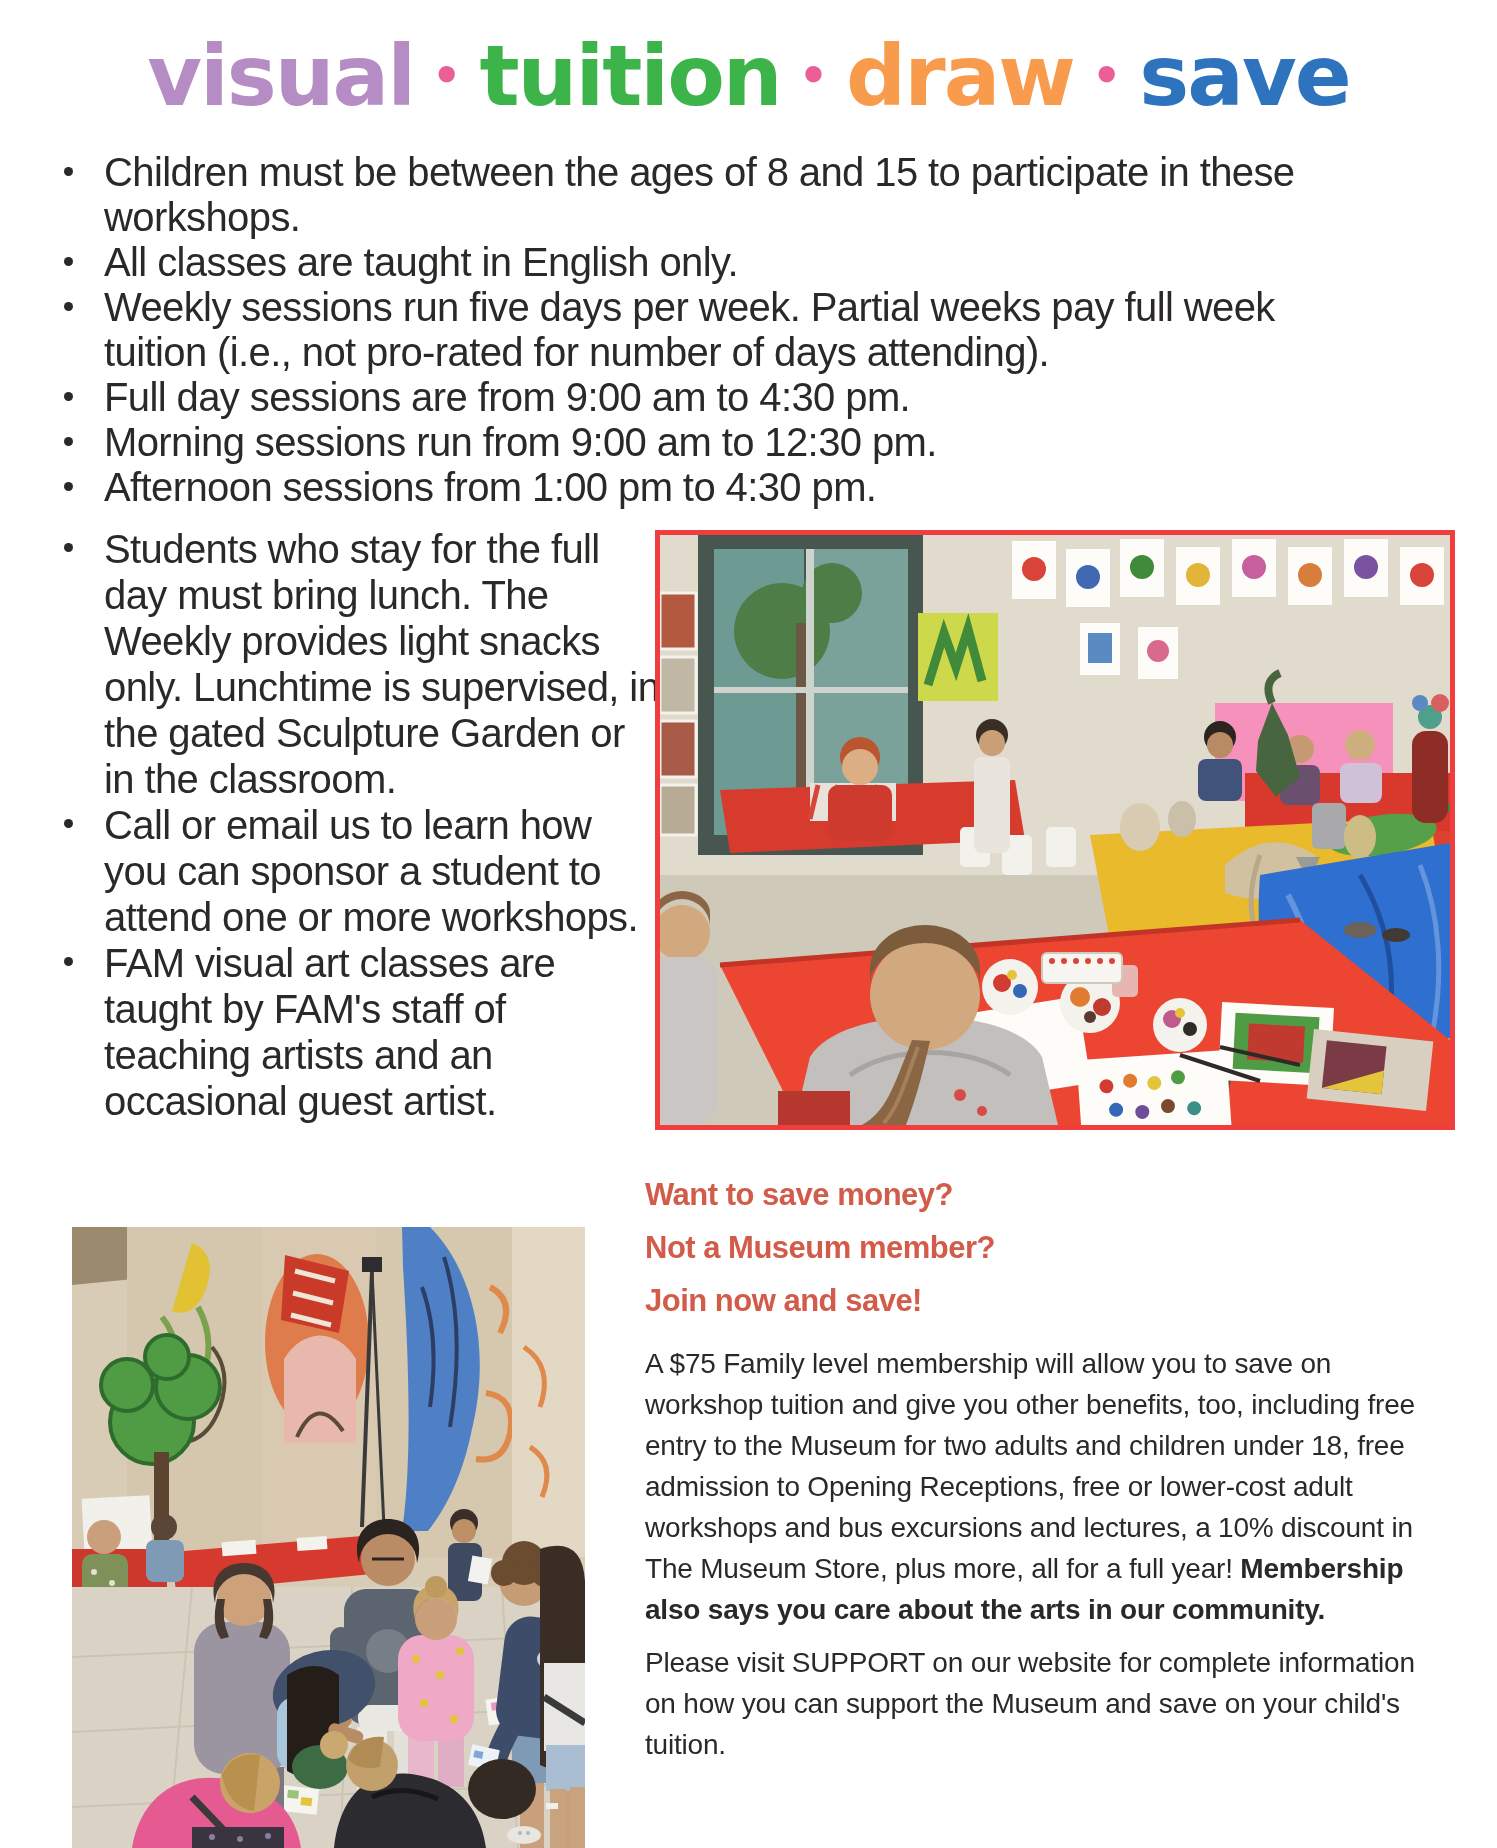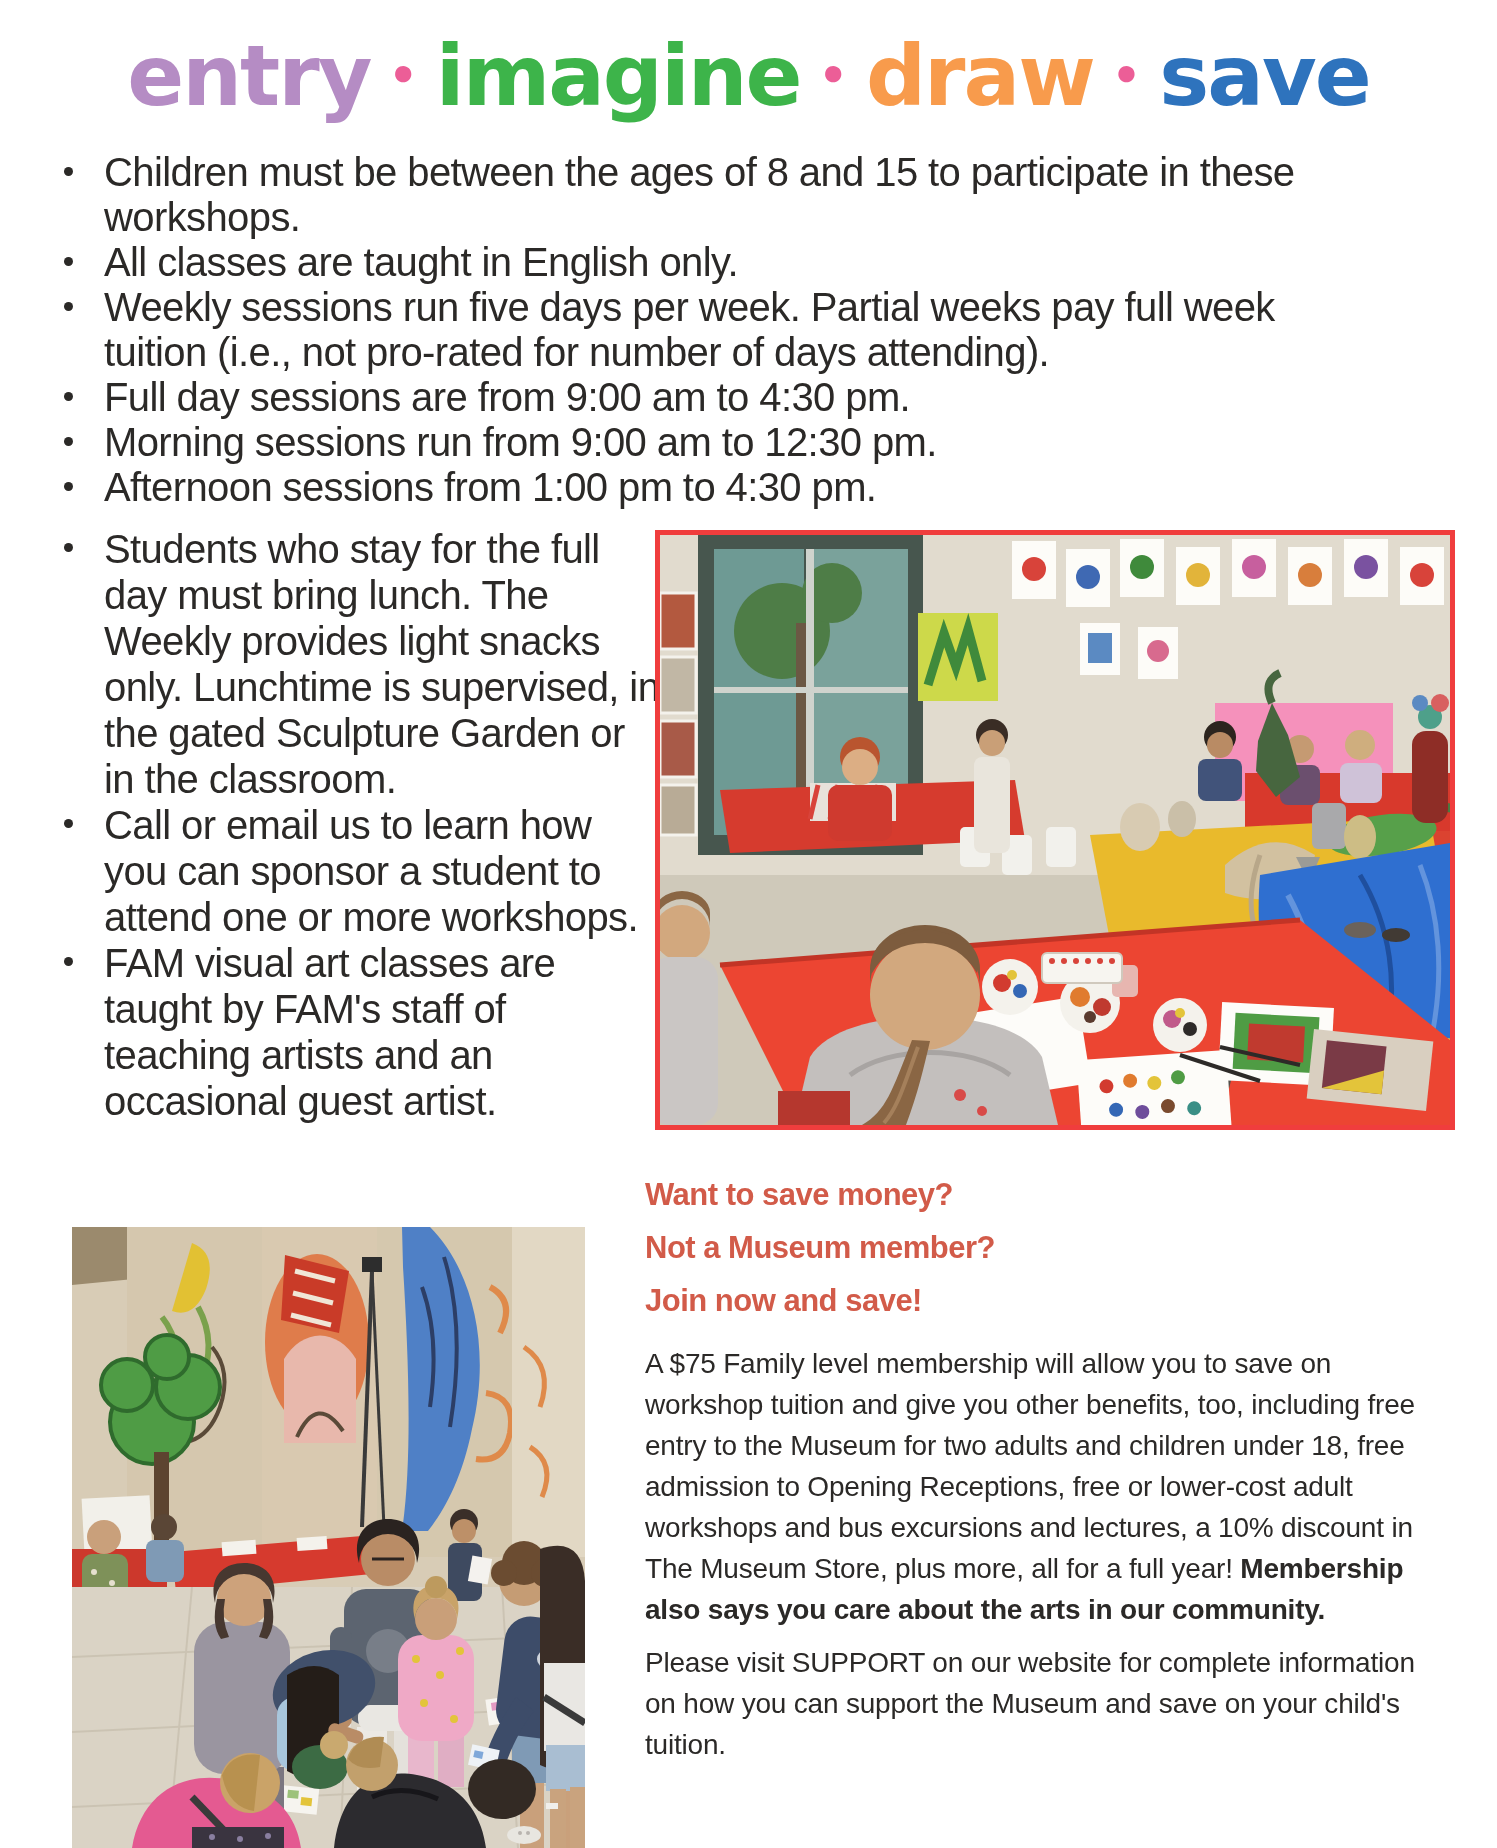--- a/index.html
+++ b/index.html
@@ -34,21 +34,21 @@
   .m-para{margin-top:16px;font-size:28px;line-height:41px;letter-spacing:-0.2px;}
   .m-para.second{margin-top:12px;}
   .m-bold{font-weight:bold;}
 </style>
 </head>
 <body>
 
 <div class="sheet">
 
   <div class="title">
-    <span style="color: rgb(181, 140, 196);">entry</span><span class="dot" style="color: rgb(236, 94, 151);">•</span><span style="color: rgb(61, 180, 74);">imagine</span><span class="dot" style="color: rgb(236, 94, 151);">•</span><span style="color: rgb(248, 155, 76);">draw</span><span class="dot" style="color: rgb(236, 94, 151);">•</span><span style="color: rgb(46, 115, 189);">save</span>
+    <span style="color: rgb(181, 140, 196);">visual</span><span class="dot" style="color: rgb(236, 94, 151);">•</span><span style="color: rgb(61, 180, 74);">tuition</span><span class="dot" style="color: rgb(236, 94, 151);">•</span><span style="color: rgb(248, 155, 76);">draw</span><span class="dot" style="color: rgb(236, 94, 151);">•</span><span style="color: rgb(46, 115, 189);">save</span>
   </div>
 
   <div class="bullets-full">
     <div class="b-row">
       <span class="b-dot">
           <i></i>
         </span>
       <span class="b-text">Children must be between the ages of 8 and 15 to participate in these workshops.</span>
     </div>
     <div class="b-row">

